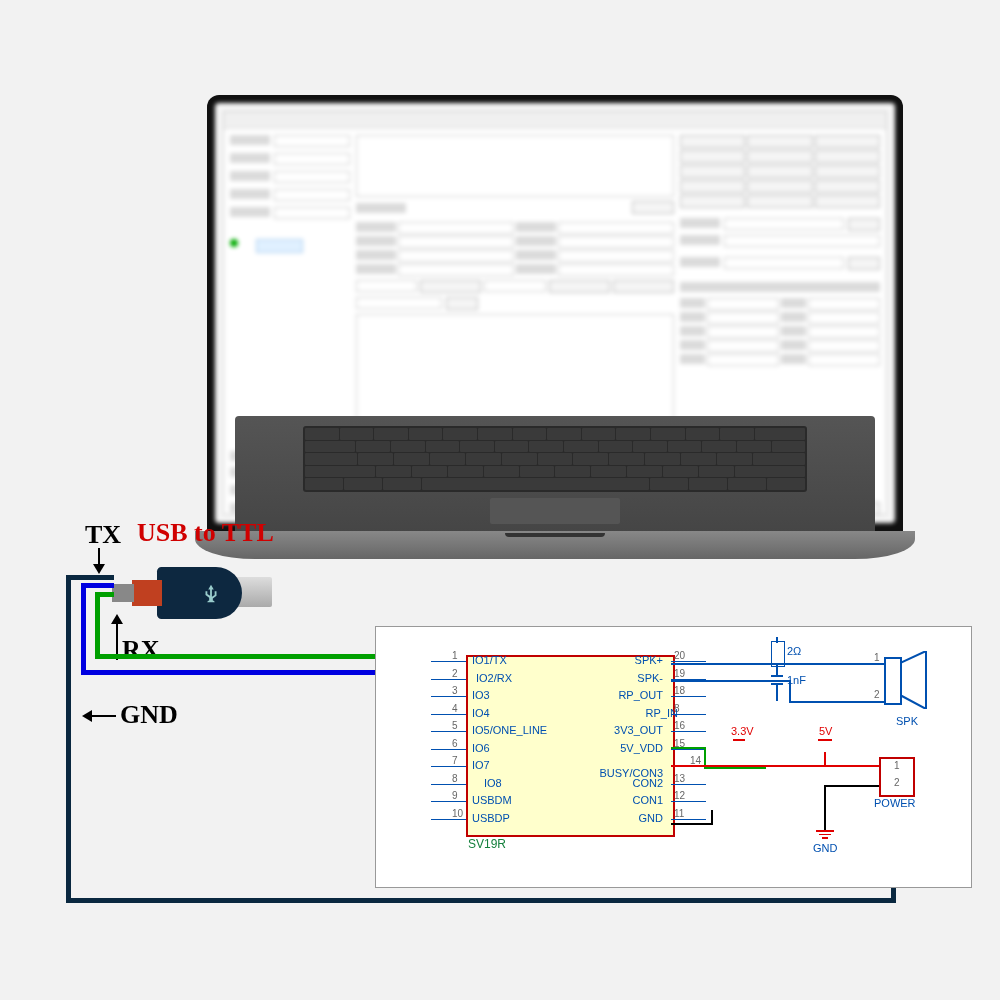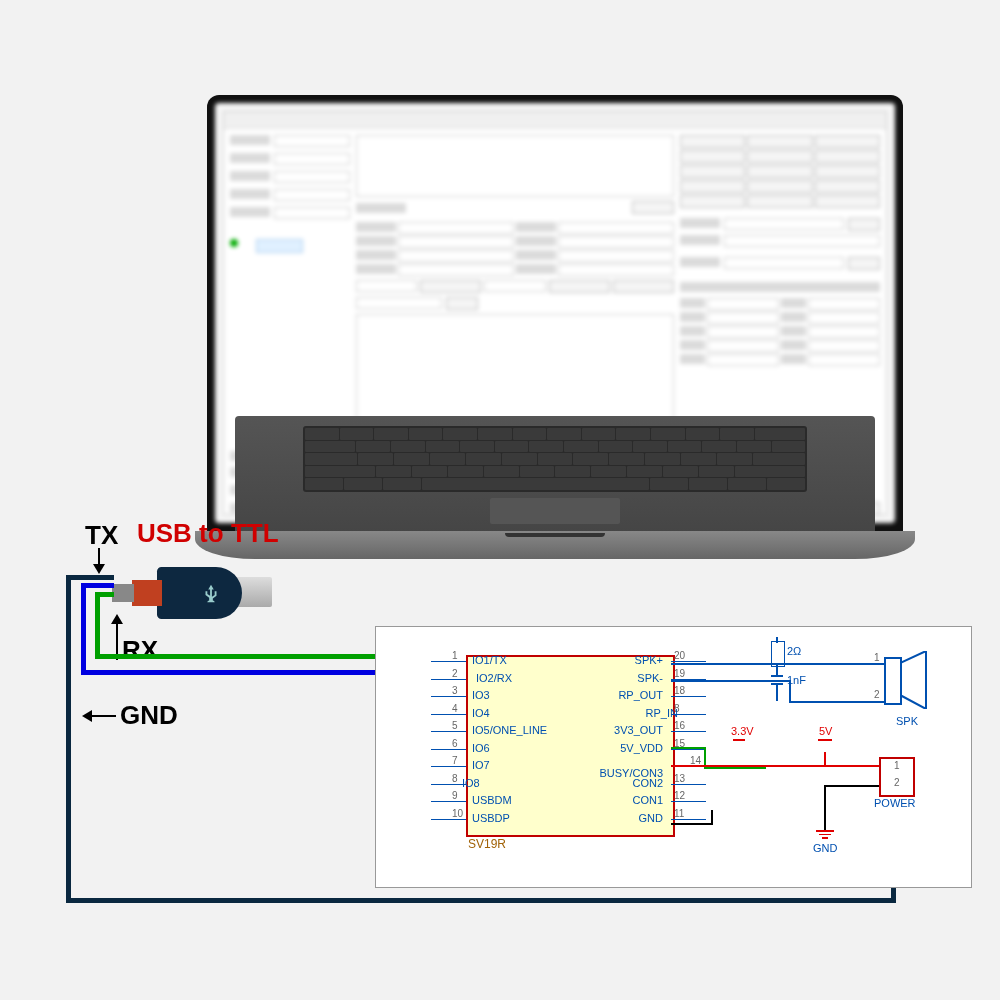--- a/index.html
+++ b/index.html
@@ -29,29 +29,29 @@
 .key{background:#3a3a3a;flex:1;border-radius:1px}
 .key.wide{flex:1.5}
 .key.space{flex:6}
 .trackpad{width:130px;height:26px;background:#555;margin-top:6px;border-radius:2px}
 .usb-adapter{position:absolute;left:112px;top:555px;width:160px;height:75px}
 .usb-plug{position:absolute;right:0;top:22px;width:45px;height:30px;background:linear-gradient(to bottom,#ddd,#aaa);border-radius:2px}
 .adapter-body{position:absolute;left:45px;top:12px;width:85px;height:52px;background:#0d2840;border-radius:6px 35px 35px 6px}
 .usb-trident{position:absolute;left:88px;top:28px;width:22px;height:22px;color:#7aa}
 .adapter-end{position:absolute;left:20px;top:25px;width:30px;height:26px;background:#c04020}
 .adapter-tip{position:absolute;left:0;top:29px;width:22px;height:18px;background:#888}
-.label{position:absolute;font-family:Liberation Sans, sans-serif;font-weight:600}
+.label{position:absolute;font-family:Liberation Serif, serif;font-weight:600}
 .arrow-head{position:absolute;width:0;height:0}
 .schematic-panel{position:absolute;left:375px;top:626px;width:595px;height:260px;background:#fff;border:1px solid #999}
 .chip{position:absolute;left:90px;top:28px;width:205px;height:178px;border:2px solid #c00000;background:#ffffcc}
 .pin-label{position:absolute;font-size:11px;color:#0050b0;font-family:Arial}
 .pin-label.left{text-align:left}
 .pin-label.right{text-align:right}
 .pin-num{position:absolute;font-size:10px;color:#666}
-.chip-name{position:absolute;font-size:12px;color:#a16207}
+.chip-name{position:absolute;font-size:12px;color:#15803d}
 .wire-green{position:absolute;background:#00a000}
 .wire-blue{position:absolute;background:#0000e0}
 .wire-navy{position:absolute;background:#0a2840}
 .wire-red{position:absolute;background:#e00000}
 .wire-black{position:absolute;background:#000}
 .pin-stub{position:absolute;height:1px;background:#0050b0}
 .component-label{position:absolute;font-size:11px;color:#0050b0}
 .power-box{position:absolute;border:2px solid #c00000;background:#fff}
 .speaker-box{position:absolute}
 .speaker-rect{width:14px;height:44px;border:2px solid #0050b0;position:absolute}
@@ -361,21 +361,21 @@
       <div class="pin-num" style="left:76px;top:93px">5</div>
       <div class="pin-label left" style="left:96px;top:97px">IO5/ONE_LINE</div>
       <div class="pin-stub" style="left:55px;top:121.5px;width:35px"></div>
       <div class="pin-num" style="left:76px;top:110.5px">6</div>
       <div class="pin-label left" style="left:96px;top:114.5px">IO6</div>
       <div class="pin-stub" style="left:55px;top:139px;width:35px"></div>
       <div class="pin-num" style="left:76px;top:128px">7</div>
       <div class="pin-label left" style="left:96px;top:132px">IO7</div>
       <div class="pin-stub" style="left:55px;top:156.5px;width:35px"></div>
       <div class="pin-num" style="left:76px;top:145.5px">8</div>
-      <div class="pin-label left" style="left:86px;top:149.5px">IO8</div>
+      <div class="pin-label left" style="left:108px;top:149.5px">IO8</div>
       <div class="pin-stub" style="left:55px;top:174px;width:35px"></div>
       <div class="pin-num" style="left:76px;top:163px">9</div>
       <div class="pin-label left" style="left:96px;top:167px">USBDM</div>
       <div class="pin-stub" style="left:55px;top:191.5px;width:35px"></div>
       <div class="pin-num" style="left:76px;top:180.5px">10</div>
       <div class="pin-label left" style="left:96px;top:184.5px">USBDP</div>
     </div>
 
   <div id="right-pins">
       <div class="pin-stub" style="left:295px;top:34px;width:35px"></div>

